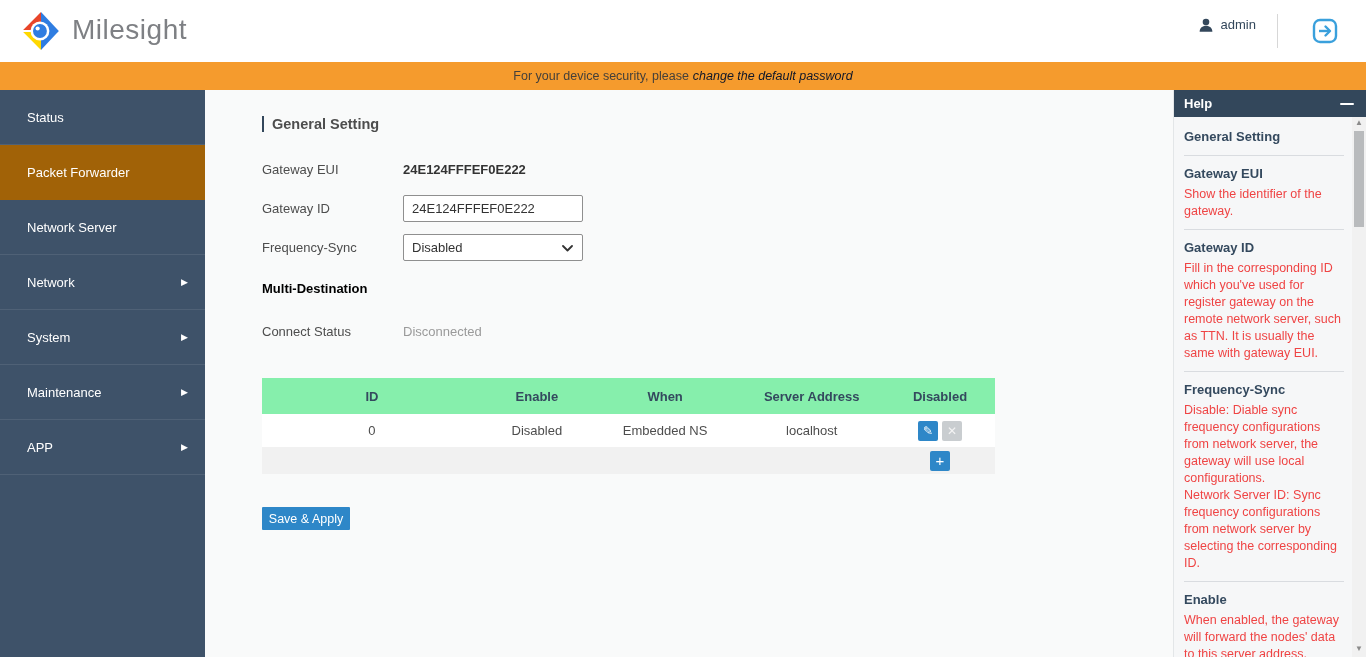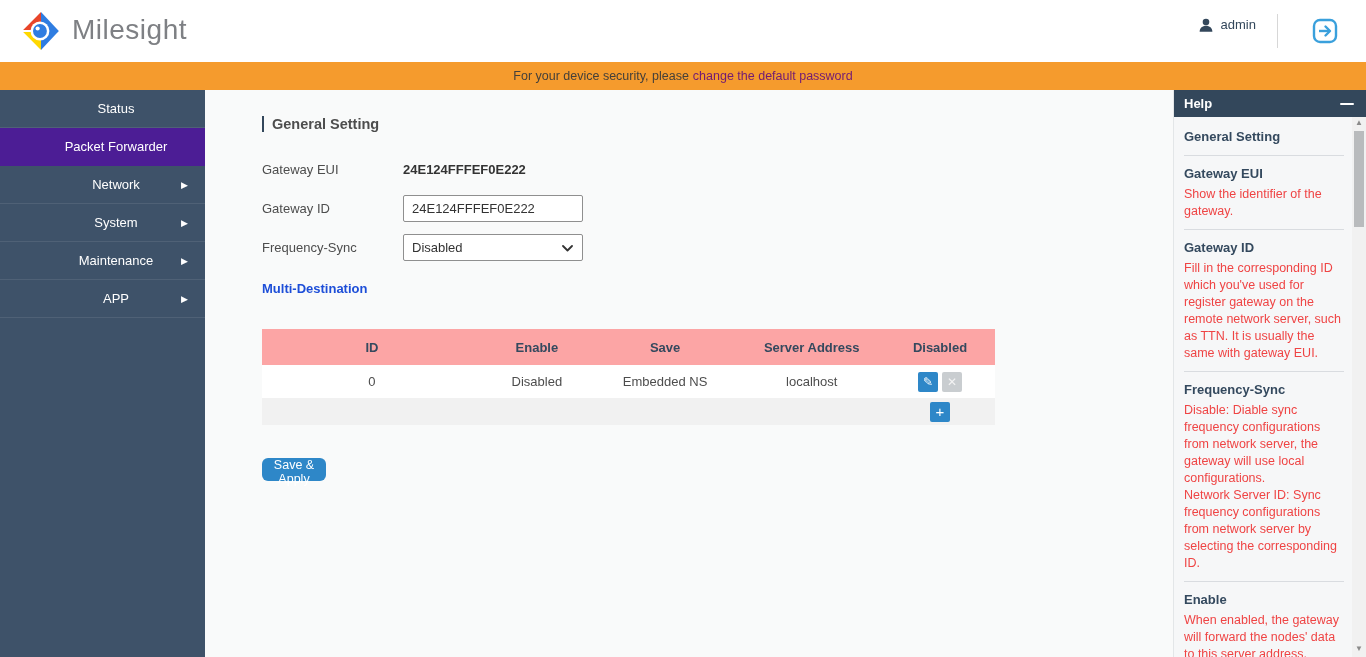--- a/index.html
+++ b/index.html
@@ -12,27 +12,27 @@
   .logo { position:absolute; left:20px; top:10px; width:42px; height:42px; }
   .brand { position:absolute; left:72px; top:14px; font-size:28px; color:#7e8084; letter-spacing:0.5px; }
   .user-cluster { position:absolute; right:110px; top:0; height:49px; display:flex; align-items:center; gap:6px; cursor:pointer; }
   .user-name { font-size:13px; color:#33475b; }
   .topbar-divider { position:absolute; right:88px; top:14px; width:1px; height:34px; background:#d7d7d7; }
   .logout-btn { position:absolute; right:28px; top:18px; width:26px; height:26px; cursor:pointer; }
 
   
   .banner { position:absolute; top:62px; left:0; width:1366px; height:28px; background:#f59b2d;
             display:flex; align-items:center; justify-content:center; font-size:12.5px; color:#45403a; }
-  .banner a { color:#701a75; text-decoration:none; margin-left:4px; cursor:pointer; }
+  .banner a { color:#0f172a; text-decoration:none; margin-left:4px; cursor:pointer;font-style:italic; }
 
   
   .sidebar { position:absolute; top:90px; left:0; width:205px; height:567px; background:#3e5269; }
-  .side-item { position:relative; height:38px; display:flex; align-items:center; padding-left:27px;
-               color:#fff; font-size:13px; border-bottom:1px solid rgba(255,255,255,0.09); cursor:pointer;justify-content:center; }
-  .side-item.active { background:#4c1d95; border-bottom-color:transparent; }
+  .side-item { position:relative; height:55px; display:flex; align-items:center; padding-left:27px;
+               color:#fff; font-size:13px; border-bottom:1px solid rgba(255,255,255,0.09); cursor:pointer; }
+  .side-item.active { background:#a16207; border-bottom-color:transparent; }
   .side-arrow { position:absolute; right:17px; top:50%; transform:translateY(-50%); font-size:9px; color:#fff; }
 
   
   .main { position:absolute; top:90px; left:205px; width:968px; height:567px; background:#f9fafa; }
   .tabbar { position:relative; height:43px; background:#f2f4f4; display:flex; padding-left:28px; }
   .tab { position:relative; width:106px; display:flex; align-items:center; justify-content:center;
          font-size:13px; color:#555; cursor:pointer; }
   .tab.active { color:#2e87c8; }
   .tab.active::after { content:""; position:absolute; bottom:0; left:50%; transform:translateX(-50%);
                        width:46px; height:2px; background:#2e87c8; }
@@ -43,40 +43,40 @@
 
   .form-row { display:flex; align-items:center; margin-bottom:12px; min-height:27px; }
   .form-label { width:141px; font-size:13px; color:#4d4d4d; }
   .static-value { font-size:13px; color:#333; font-weight:bold; }
   .muted-value { font-size:13px; color:#9a9a9a; }
   .text-input { width:180px; height:27px; border:1px solid #8f8f8f; border-radius:2px; background:#fff;
                 padding:0 8px; font-size:13px; color:#333; font-family:"Liberation Sans", sans-serif; }
   .select { position:relative; width:180px; height:27px; border:1px solid #8f8f8f; border-radius:2px;
             background:#fff; display:flex; align-items:center; padding:0 8px; font-size:13px; color:#333; cursor:pointer; }
   .select .chev { position:absolute; right:9px; top:10px; }
-  .sub-heading { font-size:13px; font-weight:bold; color:#1d4ed8; margin:20px 0 22px 0; }
+  .sub-heading { font-size:13px; font-weight:bold; color:#000000; margin:20px 0 22px 0; }
 
   
   .ms-table { width:733px; margin-top:33px; font-size:13px; }
-  .t-head { display:flex; height:36px; background:#fca5a5; align-items:center; }
+  .t-head { display:flex; height:36px; background:#86efac; align-items:center; }
   .t-row  { display:flex; height:33px; background:#fff; align-items:center; }
   .t-foot { display:flex; height:27px; background:#f1f1f1; align-items:center; }
   .c1{width:30%} .c2{width:15%} .c3{width:20%} .c4{width:20%} .c5{width:15%}
   .cell { text-align:center; color:#4d4d4d; }
   .t-head .cell { font-weight:bold; color:#34495e; }
   .op-cell { display:flex; justify-content:center; gap:4px; }
   .icon-btn { width:20px; height:20px; border:none; border-radius:2px; display:flex; align-items:center;
               justify-content:center; color:#fff; font-size:12px; cursor:pointer; padding:0; }
   .icon-btn.blue { background:#2e87c8; }
   .icon-btn.gray { background:#c9cdd0; color:#f3f3f3; }
   .plus-btn { width:20px; height:20px; background:#2e87c8; color:#fff; border:none; border-radius:2px;
               font-size:15px; line-height:18px; cursor:pointer; padding:0; }
 
-  .save-btn { margin-top:33px; width:64px; height:23px; background:#2e87c8; color:#fff; border:none;
-              border-radius:6px; font-size:12.5px; cursor:pointer; font-family:"Liberation Sans", sans-serif; }
+  .save-btn { margin-top:33px; width:88px; height:23px; background:#2e87c8; color:#fff; border:none;
+              border-radius:1px; font-size:12.5px; cursor:pointer; font-family:"Liberation Sans", sans-serif; }
 
   
   .help { position:absolute; top:90px; left:1173px; width:193px; height:567px; background:#f6f7f8;
           border-left:1px solid #e3e6e8; overflow:hidden; }
   .help-header { height:27px; background:#33475b; display:flex; align-items:center; justify-content:space-between;
                  padding:0 12px 0 10px; }
   .help-title { color:#fff; font-size:13px; font-weight:bold; }
   .help-min { width:14px; height:2px; background:#fff; border-radius:1px; cursor:pointer; }
   .help-body { position:absolute; top:27px; left:0; right:14px; bottom:0; padding:2px 8px 0 10px; overflow:hidden; }
   .help-sec { border-bottom:1px solid #d9dce0; padding:7px 0 9px 0; }
@@ -130,20 +130,23 @@
   </div>
 
   <div class="sidebar">
     <div class="side-item">
       <span>Status</span>
     </div>
     <div class="side-item active">
       <span>Packet Forwarder</span>
     </div>
     <div class="side-item">
+      <span>Network Server</span>
+    </div>
+    <div class="side-item">
       <span>Network</span>
       <span class="side-arrow">▶</span>
     </div>
     <div class="side-item">
       <span>System</span>
       <span class="side-arrow">▶</span>
     </div>
     <div class="side-item">
       <span>Maintenance</span>
       <span class="side-arrow">▶</span>
@@ -177,26 +180,30 @@
         <div class="select">
           <span>Disabled</span>
           <svg class="chev" width="11" height="7" viewBox="0 0 11 7">
             <polyline points="1,1 5.5,5.5 10,1" fill="none" stroke="#333" stroke-width="1.8" stroke-linecap="round" stroke-linejoin="round"></polyline>
           </svg>
         </div>
       </div>
 
       <div class="sub-heading">Multi-Destination</div>
 
+      <div class="form-row">
+        <div class="form-label">Connect Status</div>
+        <div class="muted-value">Disconnected</div>
+      </div>
 
       <div class="ms-table">
         <div class="t-head">
           <div class="cell c1">ID</div>
           <div class="cell c2">Enable</div>
-          <div class="cell c3">Save</div>
+          <div class="cell c3">When</div>
           <div class="cell c4">Server Address</div>
           <div class="cell c5">Disabled</div>
         </div>
         <div class="t-row">
           <div class="cell c1">0</div>
           <div class="cell c2">Disabled</div>
           <div class="cell c3">Embedded NS</div>
           <div class="cell c4">localhost</div>
           <div class="cell c5 op-cell">
             <button class="icon-btn blue">✎</button>

